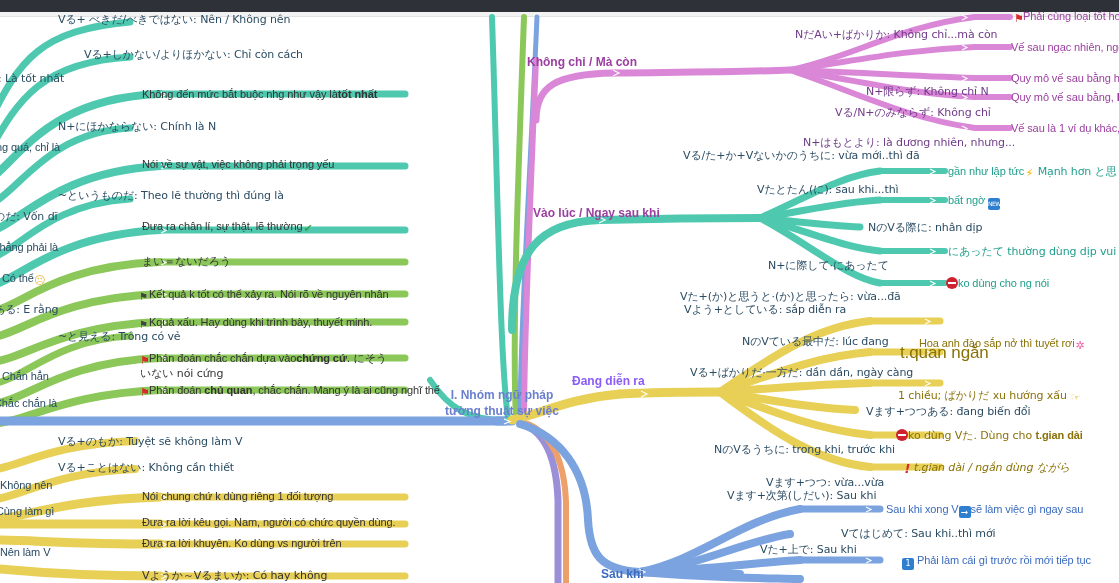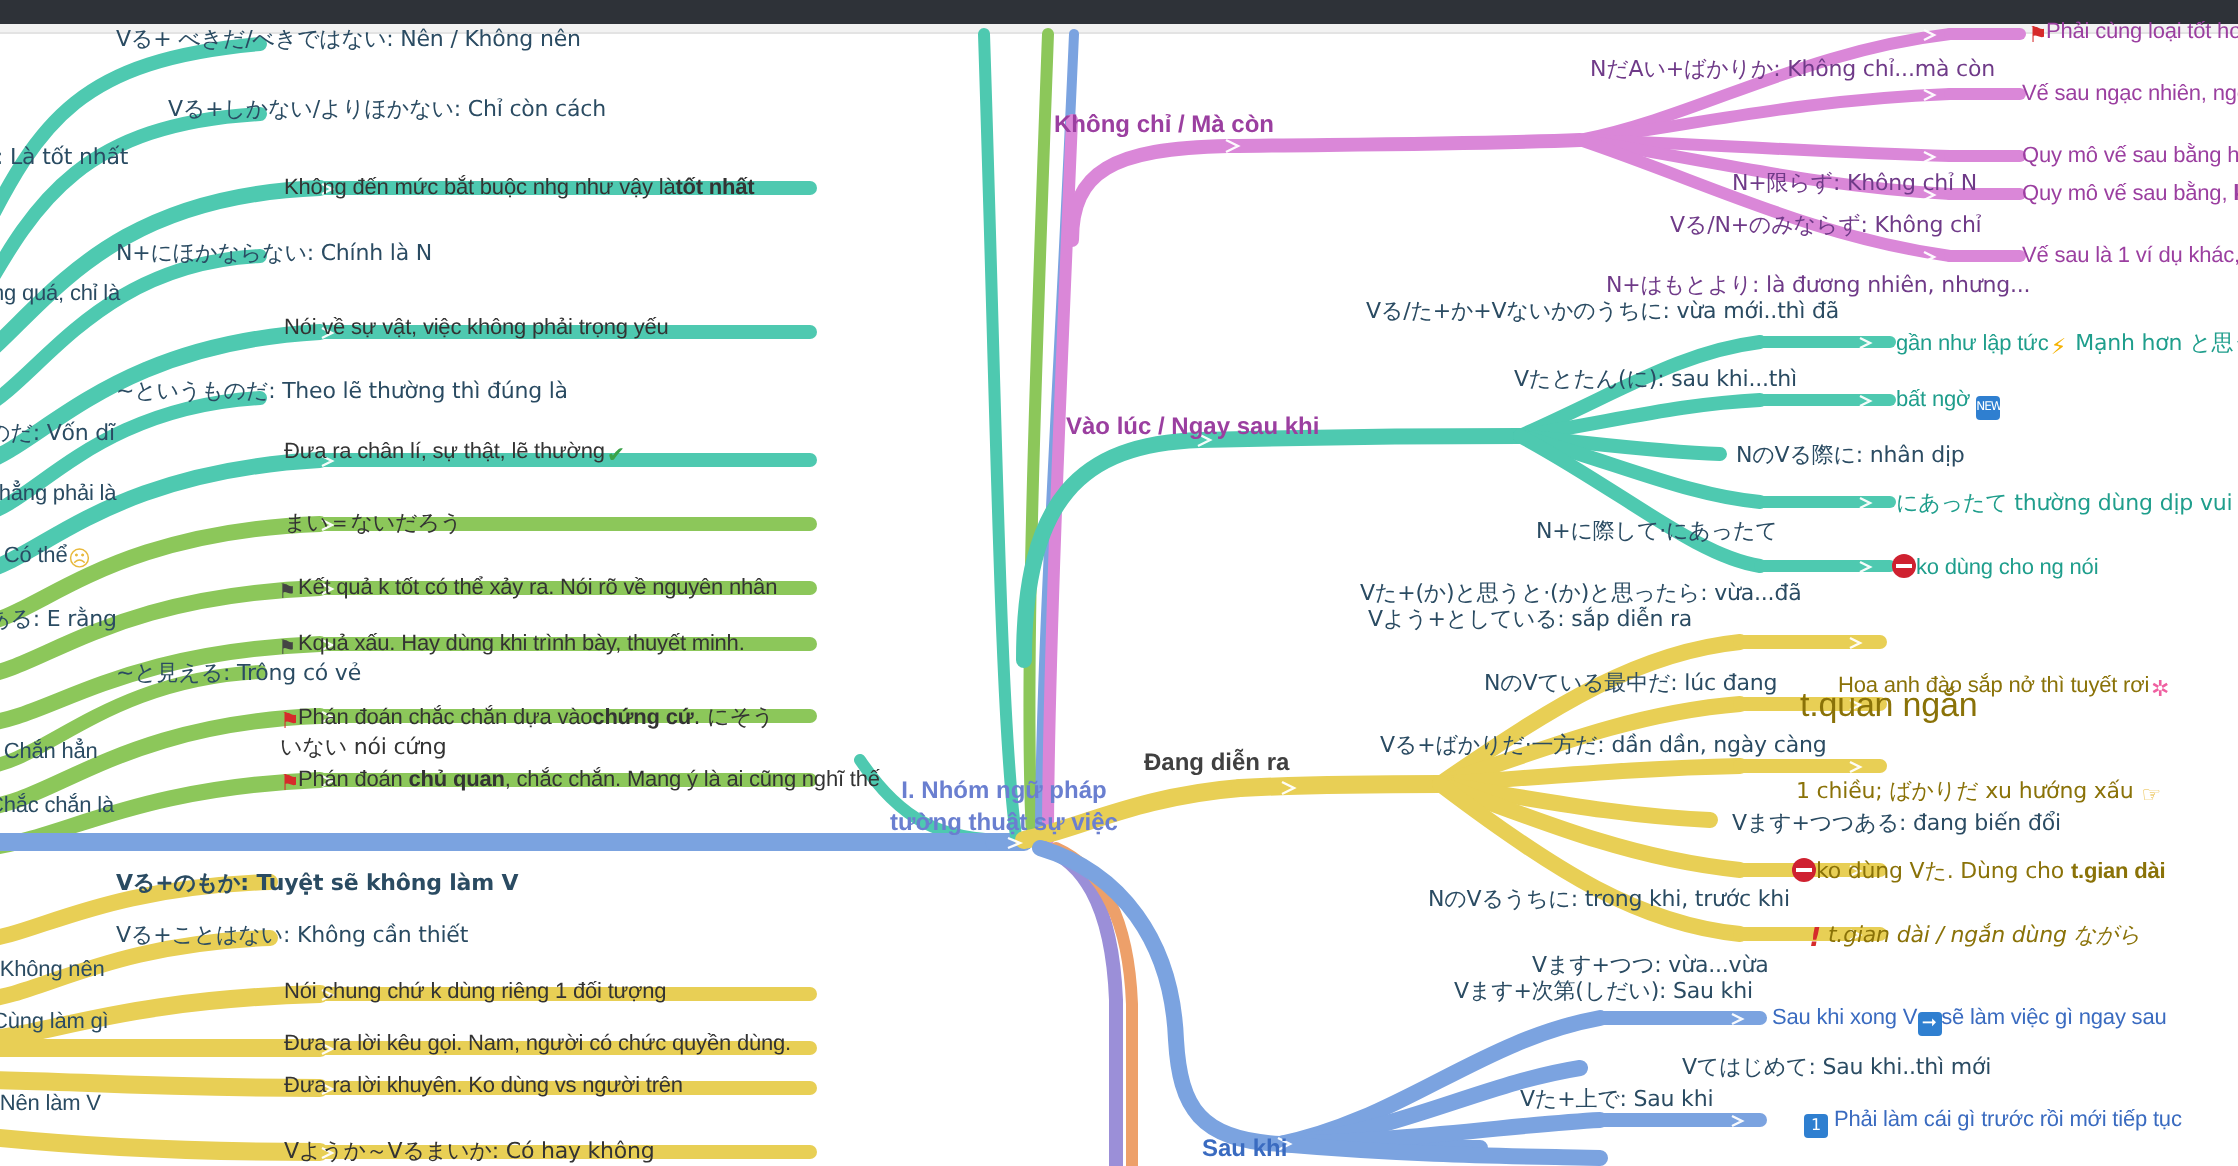--- a/index.html
+++ b/index.html
@@ -244,21 +244,21 @@
     </g>
   </svg>
 
   <div class="root" style="left:392px; top:388px; width:220px;">
     <div>I. Nhóm ngữ pháp</div>
     <div>tường thuật sự việc</div>
   </div>
 
   <div class="mainlbl" style="left:527px; top:55px; color:#9b3fa0;">Không chỉ / Mà còn</div>
   <div class="mainlbl" style="left:533px; top:206px; color:#9b3fa0;">Vào lúc / Ngay sau khi</div>
-  <div class="mainlbl" style="left:572px; top:374px; color:#404040;">Đang diễn ra</div>
+  <div class="mainlbl" style="left:572px; top:374px; color:#8b5cf6;">Đang diễn ra</div>
   <div class="mainlbl" style="left:601px; top:567px; color:#3a6bc0;">Sau khi</div>
 
   <div class="lbl jp" style="left:795px; top:28px; color:#6f3a88;">NだAい+ばかりか: Không chỉ...mà còn</div>
   <div class="lbl jp" style="left:866px; top:85px; color:#6f3a88;">N+限らず: Không chỉ N</div>
   <div class="lbl jp" style="left:835px; top:106px; color:#6f3a88;">Vる/N+のみならず: Không chỉ</div>
   <div class="lbl jp" style="left:803px; top:136px; color:#6f3a88;">N+はもとより: là đương nhiên, nhưng...</div>
 
   <div class="lbl" style="left:1014px; top:10px; color:#9b3fa0;">
     <span class="chip flag">⚑</span><span>Phải cùng loại tốt hoặc x</span>
   </div>
@@ -348,21 +348,21 @@
   <div class="lbl jp" style="left:58px; top:330px; color:#2a4b62;">~と見える: Trông có vẻ</div>
   <div class="lbl wrap" style="left:140px; top:352px; width:258px; color:#333;">
     <span class="chip flag">⚑</span><span>Phán đoán chắc chắn dựa vào</span><b>chứng cứ</b><span class="jp">. にそういない nói cứng</span>
   </div>
   <div class="lbl" style="left:-4px; top:370px; color:#2a4b62;">: Chắn hẳn</div>
   <div class="lbl" style="left:140px; top:384px; color:#333;">
     <span class="chip flag">⚑</span><span>Phán đoán </span><b>chủ quan</b><span>, chắc chắn. Mang ý là ai cũng nghĩ thế</span>
   </div>
   <div class="lbl" style="left:-6px; top:397px; color:#2a4b62;">Chắc chắn là</div>
 
-  <div class="lbl jp" style="left:58px; top:435px; color:#2a4b62;font-weight:bold;">Vる+のもか: Tuyệt sẽ không làm V</div>
+  <div class="lbl jp" style="left:58px; top:435px; color:#2a4b62;">Vる+のもか: Tuyệt sẽ không làm V</div>
   <div class="lbl jp" style="left:58px; top:461px; color:#2a4b62;">Vる+ことはない: Không cần thiết</div>
   <div class="lbl" style="left:-6px; top:479px; color:#2a4b62;">/ Không nên</div>
   <div class="lbl" style="left:142px; top:490px; color:#333;">Nói chung chứ k dùng riêng 1 đối tượng</div>
   <div class="lbl" style="left:-4px; top:505px; color:#2a4b62;">Cùng làm gì</div>
   <div class="lbl" style="left:142px; top:516px; color:#333;">Đưa ra lời kêu gọi. Nam, người có chức quyền dùng.</div>
   <div class="lbl" style="left:142px; top:537px; color:#333;">Đưa ra lời khuyên. Ko dùng vs người trên</div>
   <div class="lbl" style="left:-6px; top:546px; color:#2a4b62;">: Nên làm V</div>
   <div class="lbl jp" style="left:142px; top:569px; color:#333;">Vようか～Vるまいか: Có hay không</div>
 
 </div>

